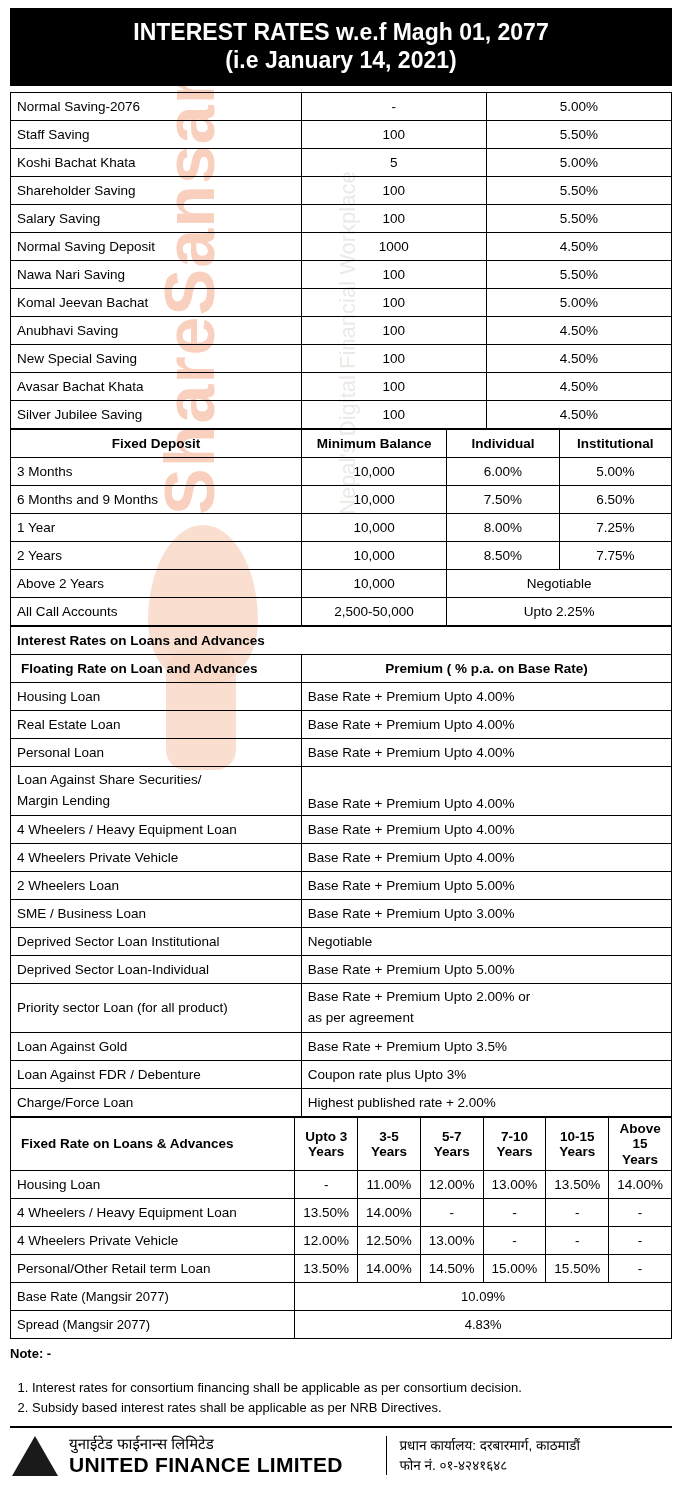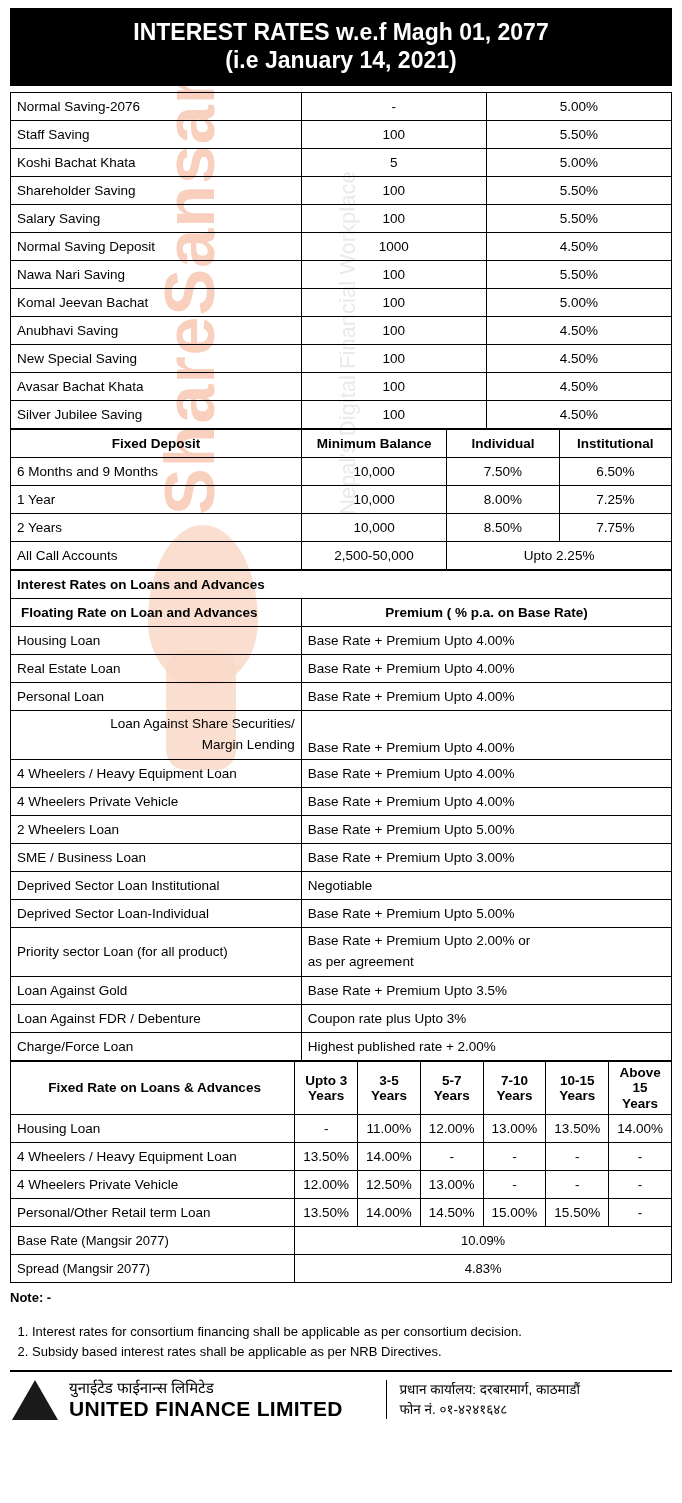--- a/index.html
+++ b/index.html
@@ -250,36 +250,47 @@
         <col style="width:17%">
       </colgroup>
     <tbody>
       <tr class="hdr">
         <th>Fixed Deposit</th>
         <th>Minimum Balance</th>
         <th>Individual</th>
         <th>Institutional</th>
       </tr>
       <tr>
+        <td class="lbl">3 Months</td>
+        <td class="ctr">10,000</td>
+        <td class="ctr">6.00%</td>
+        <td class="ctr">5.00%</td>
+      </tr>
+      <tr>
         <td class="lbl">6 Months and 9 Months</td>
         <td class="ctr">10,000</td>
         <td class="ctr">7.50%</td>
         <td class="ctr">6.50%</td>
       </tr>
       <tr>
         <td class="lbl">1 Year</td>
         <td class="ctr">10,000</td>
         <td class="ctr">8.00%</td>
         <td class="ctr">7.25%</td>
       </tr>
       <tr>
         <td class="lbl">2 Years</td>
         <td class="ctr">10,000</td>
         <td class="ctr">8.50%</td>
         <td class="ctr">7.75%</td>
+      </tr>
+      <tr>
+        <td class="lbl">Above 2 Years</td>
+        <td class="ctr">10,000</td>
+        <td class="ctr" colspan="2">Negotiable</td>
       </tr>
       <tr>
         <td class="lbl">All Call Accounts</td>
         <td class="ctr">2,500-50,000</td>
         <td class="ctr" colspan="2">Upto 2.25%</td>
       </tr>
     </tbody>
   </table>
 
   <table class="t">
@@ -301,21 +312,21 @@
       </tr>
       <tr>
         <td class="loan-lbl">Real Estate Loan</td>
         <td class="prem">Base Rate + Premium Upto 4.00%</td>
       </tr>
       <tr>
         <td class="loan-lbl">Personal Loan</td>
         <td class="prem">Base Rate + Premium Upto 4.00%</td>
       </tr>
       <tr>
-        <td class="loan-lbl" style="white-space:pre-line;line-height:1.55;text-align:right;">Loan Against Share Securities/
+        <td class="loan-lbl" style="white-space:pre-line;line-height:1.55;">Loan Against Share Securities/
 Margin Lending</td>
         <td class="prem" style="vertical-align:bottom;padding-bottom:4px;">Base Rate + Premium Upto 4.00%</td>
       </tr>
       <tr>
         <td class="loan-lbl">4 Wheelers / Heavy Equipment Loan</td>
         <td class="prem">Base Rate + Premium Upto 4.00%</td>
       </tr>
       <tr>
         <td class="loan-lbl">4 Wheelers Private Vehicle</td>
         <td class="prem">Base Rate + Premium Upto 4.00%</td>
@@ -361,21 +372,21 @@
       <col style="width:43%">
         <col style="width:9.5%">
         <col style="width:9.5%">
         <col style="width:9.5%">
         <col style="width:9.5%">
         <col style="width:9.5%">
         <col style="width:9.5%">
     </colgroup>
     <tbody>
       <tr class="fixedhdr">
-        <td style="text-align:center;padding-left:10px;">Fixed Rate on Loans &amp; Advances</td>
+        <td style="text-align:left;padding-left:10px;">Fixed Rate on Loans &amp; Advances</td>
         <td>Upto 3 Years</td>
         <td>3-5 Years</td>
         <td>5-7 Years</td>
         <td>7-10 Years</td>
         <td>10-15 Years</td>
         <td>Above 15 Years</td>
       </tr>
       <tr>
         <td class="small-lbl">Housing Loan</td>
         <td class="small-cell">-</td>

